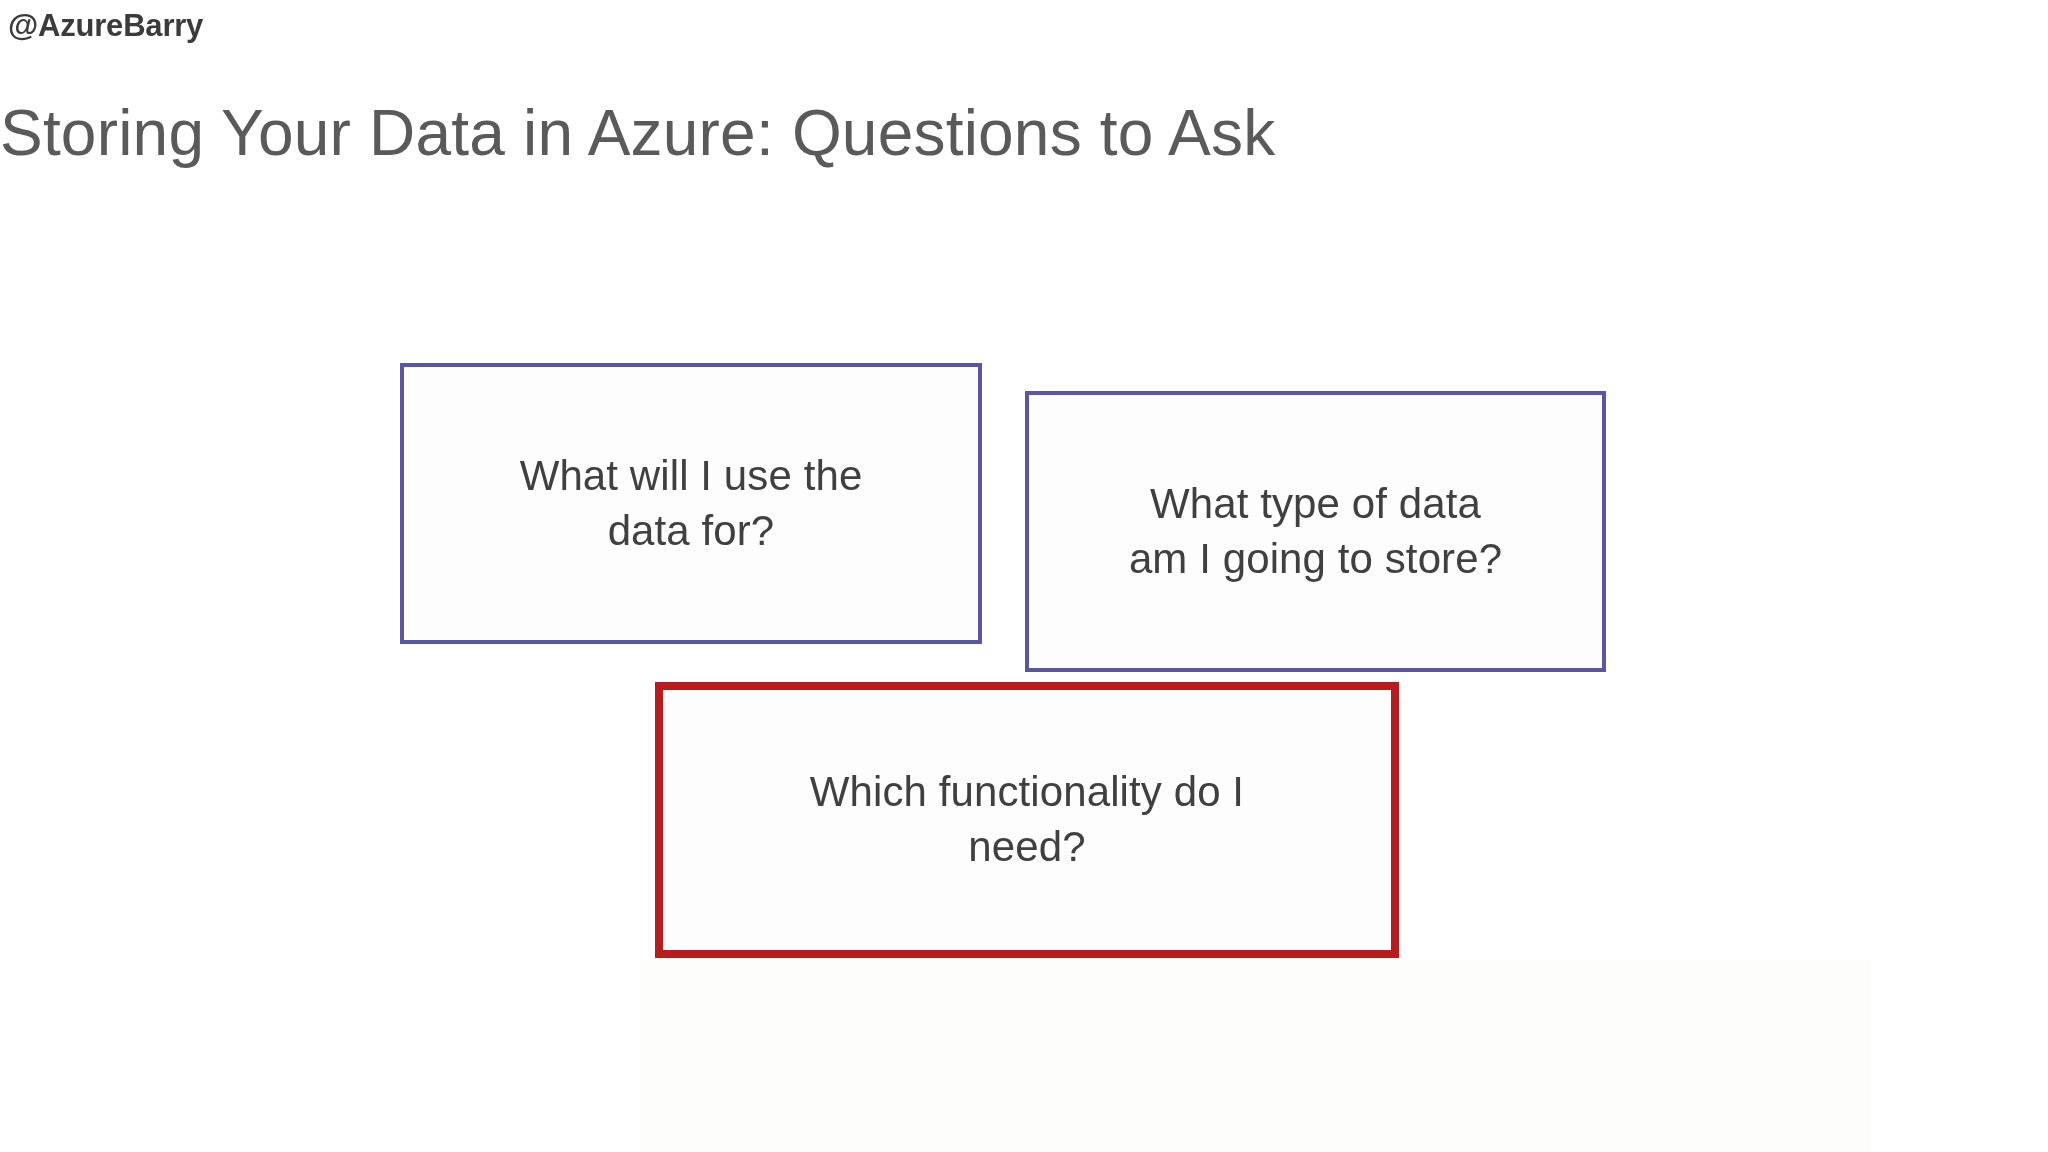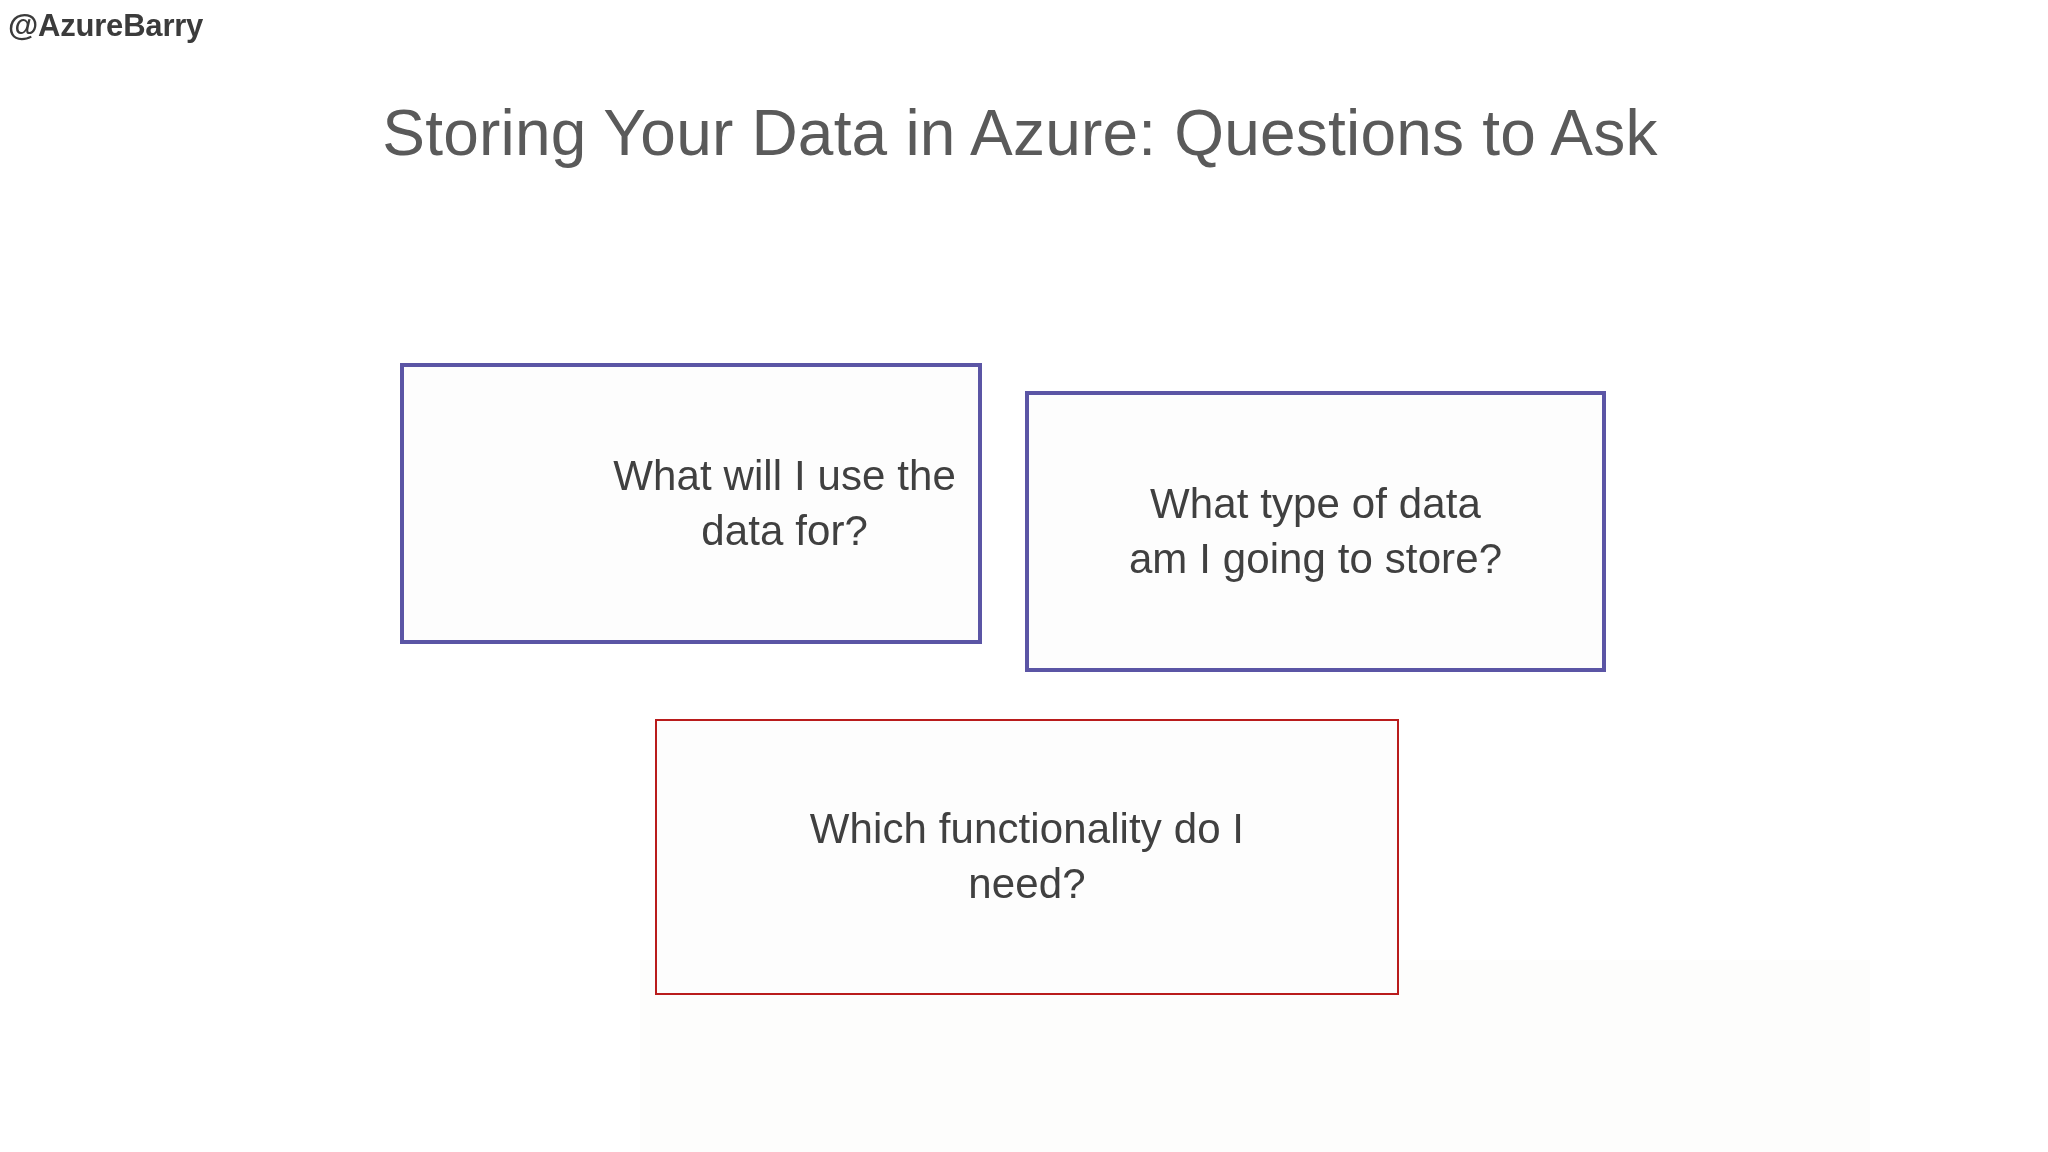--- a/index.html
+++ b/index.html
@@ -40,21 +40,20 @@
     letter-spacing: -0.2px;
     line-height: 1.15;
     white-space: nowrap;
   }
 
   .slide-title {
     position: absolute;
     left: 0;
     top: 96px;
     width: 2040px;
-    text-align: center;
     font-size: 64px;
     font-weight: 300;
     color: #5a5a5a;
     letter-spacing: 0.2px;
     line-height: 1.18;
     white-space: nowrap;
   }
 
   .qbox {
     position: absolute;
@@ -72,31 +71,29 @@
     line-height: 1.30;
     text-align: center;
     letter-spacing: 0.1px;
     white-space: pre-line;
   }
 
   
   #qbox-0 {
     left: 400px;  top: 363px;  width: 582px;  height: 281px;
     border: 4px solid #5b55a5;
-    justify-content: flex-end;
   }
   #qbox-1 {
     left: 1025px; top: 363px;  width: 581px;  height: 281px;
     border: 4px solid #5b55a5;
     margin-top: 28px;
   }
   #qbox-2 {
     left: 655px;  top: 682px;  width: 744px;  height: 276px;
-    border: 2px solid #b91c1c;
-    margin-top: 37px;
+    border: 8px solid #b91c1c;
   }
 </style>
 </head>
 <body>
 
 <div id="slide">
 
   <div class="faint-panel"></div>
 
   <div class="handle">@AzureBarry</div>

